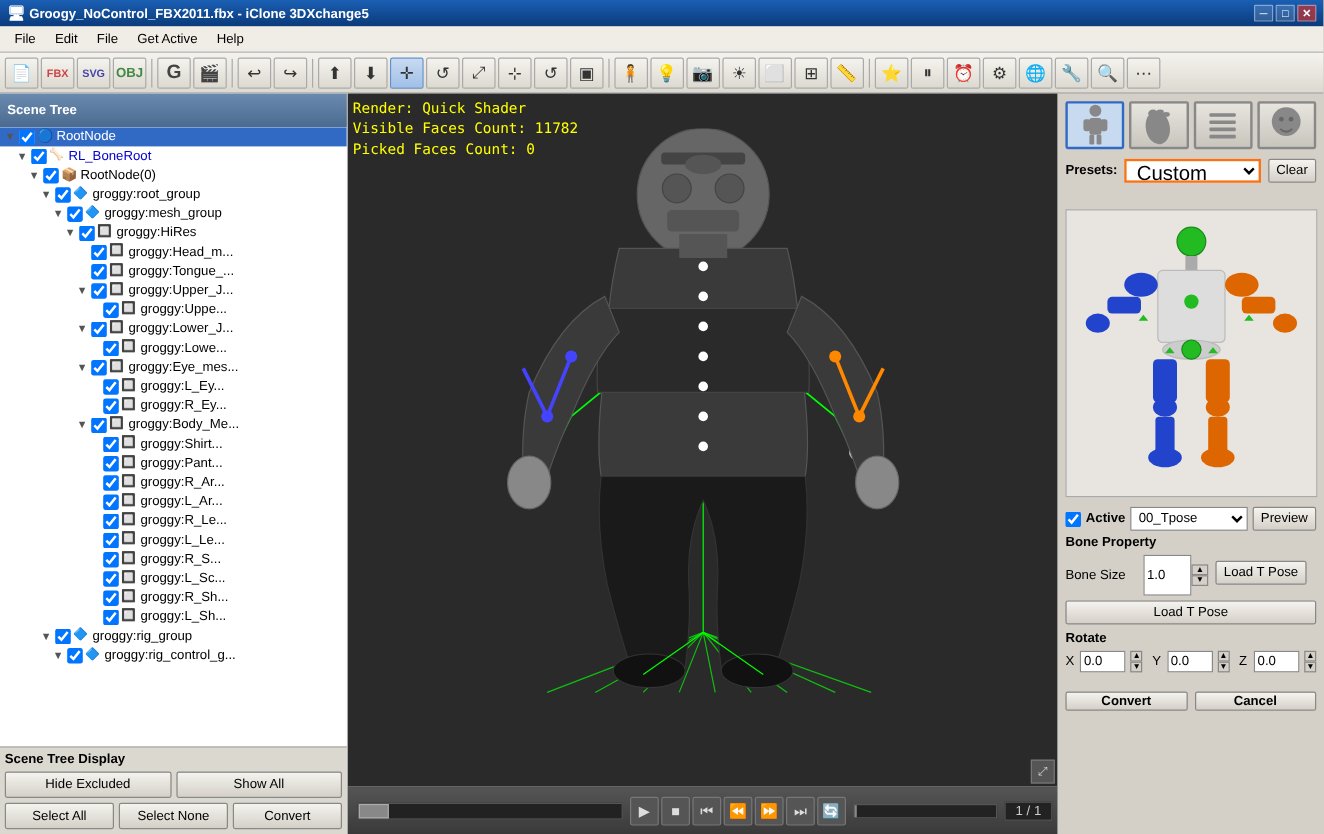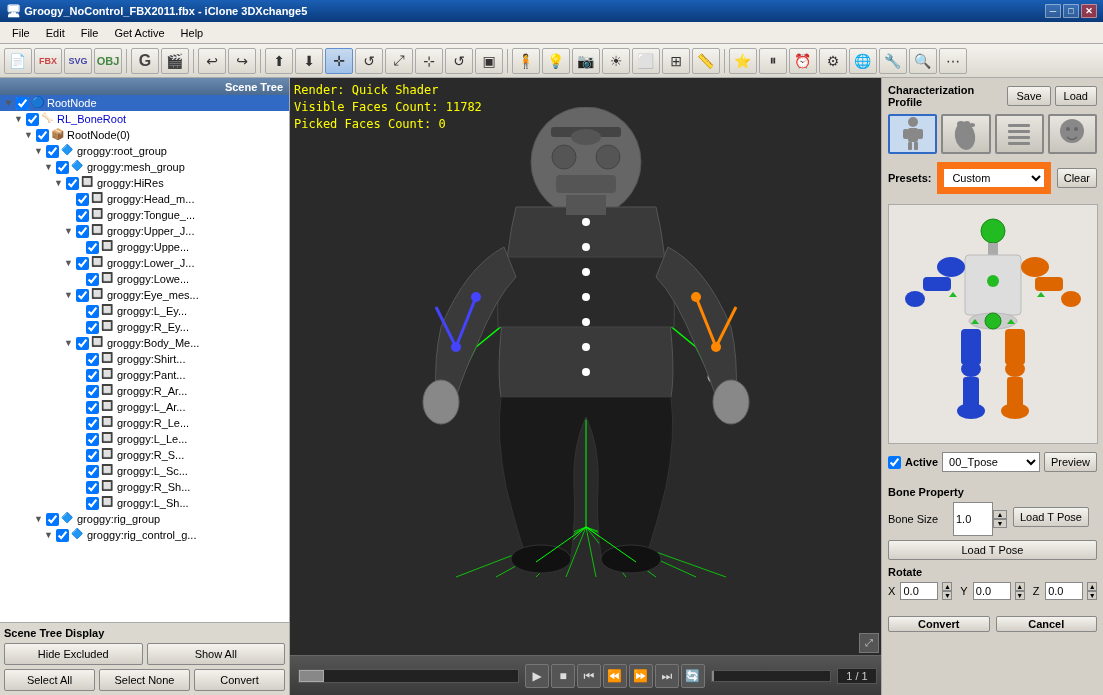--- a/index.html
+++ b/index.html
@@ -52,21 +52,21 @@
     
     #left-panel {
       width: 290px; min-width: 290px;
       background: #f0ede6;
       border-right: 1px solid #aaa;
       display: flex; flex-direction: column;
     }
     #scene-tree-header {
       background: linear-gradient(to bottom, #6a8ab0, #4a6a90);
       color: white; padding: 2px 6px; font-size: 11px; font-weight: bold;
-      height: 17px; display: flex; align-items: center; justify-content: flex-end;
+      height: 28px; display: flex; align-items: center;
     }
     #scene-tree-content {
       flex: 1; overflow-y: auto; overflow-x: auto;
       background: white; font-size: 11px;
     }
     .tree-item {
       display: flex; align-items: center; white-space: nowrap;
       padding: 1px 0; cursor: pointer; user-select: none;
     }
     .tree-item.selected { background: #316ac5; color: white; }
@@ -174,45 +174,45 @@
       flex: 1; height: 40px;
       background: linear-gradient(to bottom, #e8e5df, #c8c5bd);
       border: 2px solid #888; border-radius: 2px; cursor: pointer;
       display: flex; align-items: center; justify-content: center;
       font-size: 18px; color: #444;
     }
     .profile-icon-btn.active { border-color: #316ac5; background: #c8daf0; }
 
     
     #presets-row {
-      display: flex; align-items: center; gap: 6px; margin-bottom: 10px;
+      display: flex; align-items: center; gap: 6px; margin-bottom: 22px;
     }
     #presets-label { font-size: 11px; font-weight: bold; }
     #presets-select {
-      flex: 1; height: 32px; font-size: 11px;
-      background: white; border: 7px solid #f97316; padding: 0 4px;
+      flex: 1; height: 20px; font-size: 17px;
+      background: white; border: 2px solid #f97316; padding: 0 4px;
     }
     #clear-btn {
       height: 20px; padding: 0 6px;
       background: linear-gradient(to bottom, #f5f3ee, #d4d0c8);
       border: 1px solid #888; border-radius: 2px; cursor: pointer;
       font-size: 11px;
     }
 
     
     #char-diagram {
       width: 210px; height: 240px;
       background: #e8e5e0; border: 1px solid #aaa;
       margin-bottom: 8px; position: relative;
       display: flex; align-items: center; justify-content: center;
     }
 
     
     #active-row {
-      display: flex; align-items: center; gap: 4px; margin-bottom: 14px;
+      display: flex; align-items: center; gap: 4px; margin-bottom: 4px;
     }
     #active-check { width: 13px; height: 13px; }
     #active-label { font-size: 11px; font-weight: bold; }
     #pose-select {
       flex: 1; height: 20px; font-size: 11px;
       background: white; border: 1px solid #888; padding: 0 2px;
     }
     #preview-btn {
       height: 20px; padding: 0 6px;
       background: linear-gradient(to bottom, #f5f3ee, #d4d0c8);
@@ -678,27 +678,20 @@
 
       <div style="width:120px; height:12px; background:#222; border:1px solid #555; margin:0 4px; position:relative;">
         <div style="position:absolute;left:0;top:0;width:2px;height:100%;background:#888;"></div>
       </div>
       <div id="frame-counter">1 / 1</div>
     </div>
   </div>
 
   <div id="right-panel">
 
-    <div id="char-profile-header">
-      <span id="char-profile-label">Characterization Profile</span>
-      <div id="char-profile-btns">
-        <button class="small-btn">Save</button>
-        <button class="small-btn">Load</button>
-      </div>
-    </div>
 
     <div id="profile-icons">
       <div class="profile-icon-btn active">
         <svg width="30" height="36" viewBox="0 0 30 36">
           <circle cx="15" cy="6" r="5" fill="#888"></circle>
           <rect x="10" y="12" width="10" height="14" rx="2" fill="#888"></rect>
           <rect x="5" y="13" width="6" height="10" rx="2" fill="#888"></rect>
           <rect x="19" y="13" width="6" height="10" rx="2" fill="#888"></rect>
           <rect x="10" y="26" width="4" height="8" rx="1" fill="#888"></rect>
           <rect x="16" y="26" width="4" height="8" rx="1" fill="#888"></rect>

